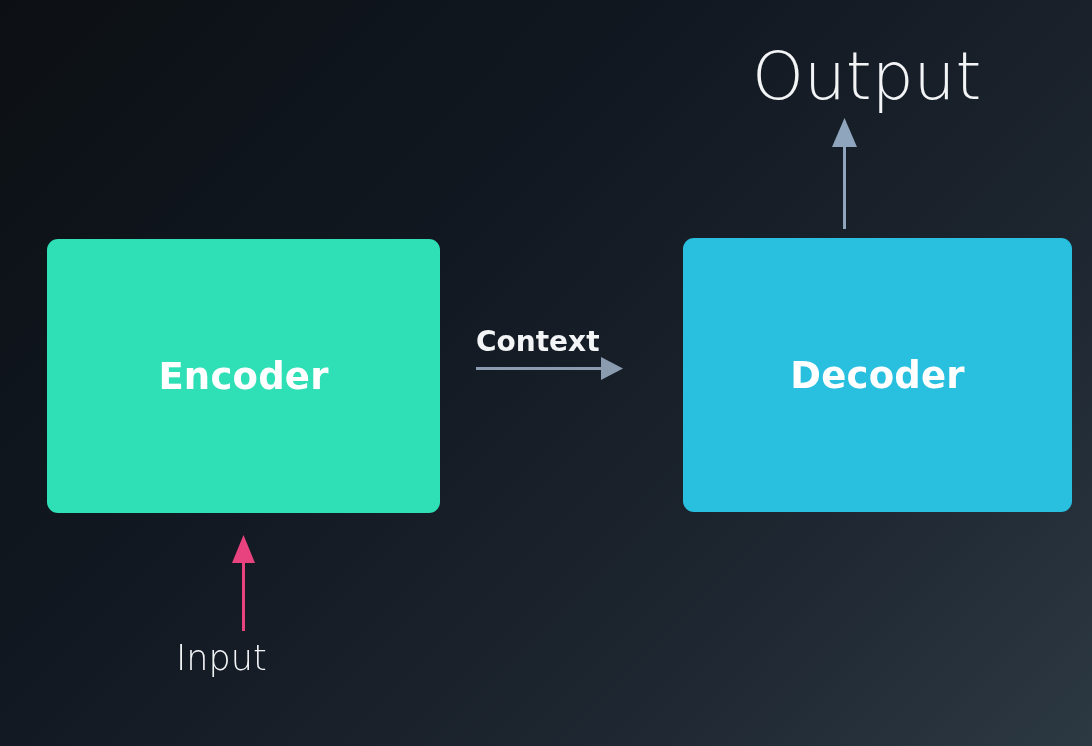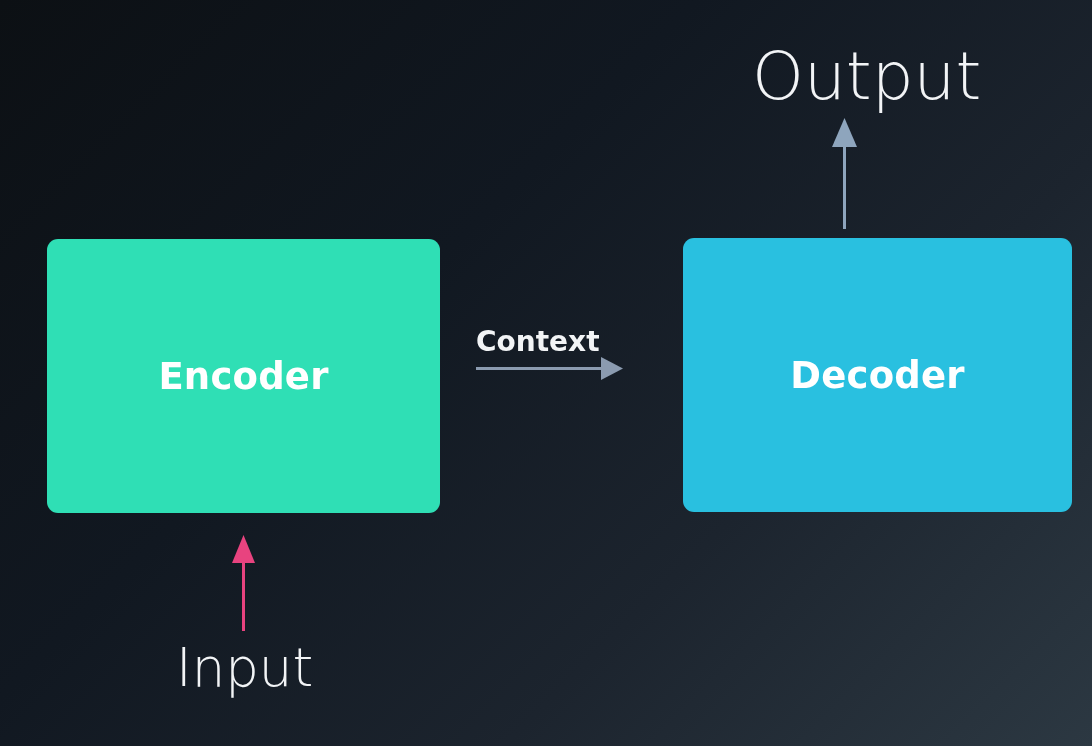--- a/index.html
+++ b/index.html
@@ -62,21 +62,21 @@
   }
   #output-label {
     left: 752px;
     top: 44px;
     font-size: 66px;
     font-weight: 300;
   }
   #input-label {
     left: 176px;
     top: 641px;
-    font-size: 53px;
+    font-size: 35px;
     font-weight: 300;
   }
   #context-label {
     left: 476px;
     top: 328px;
     font-size: 28px;
     font-weight: 700;
   }
 
   

